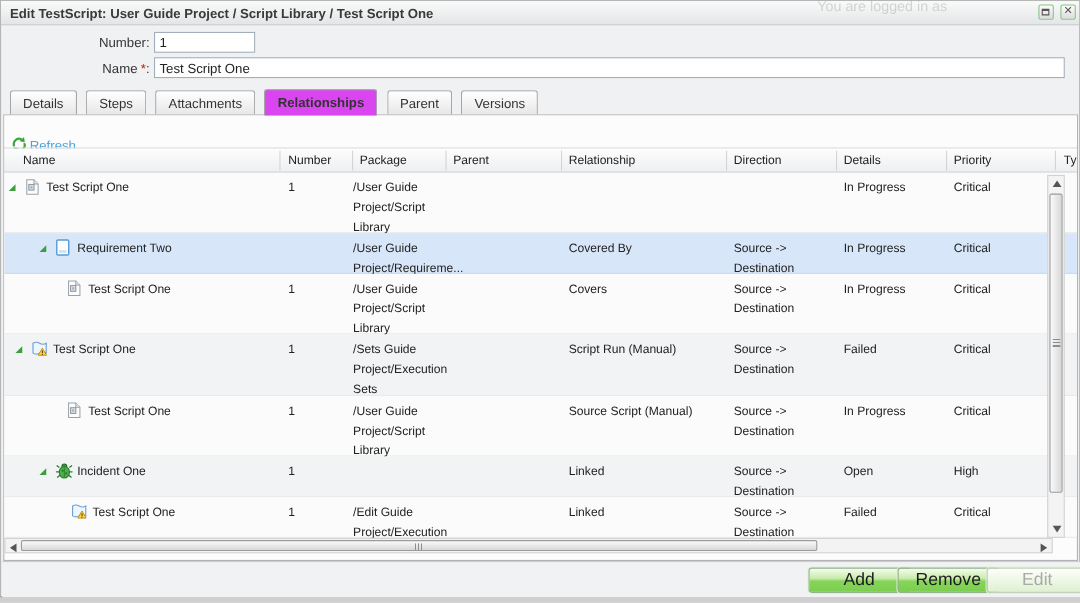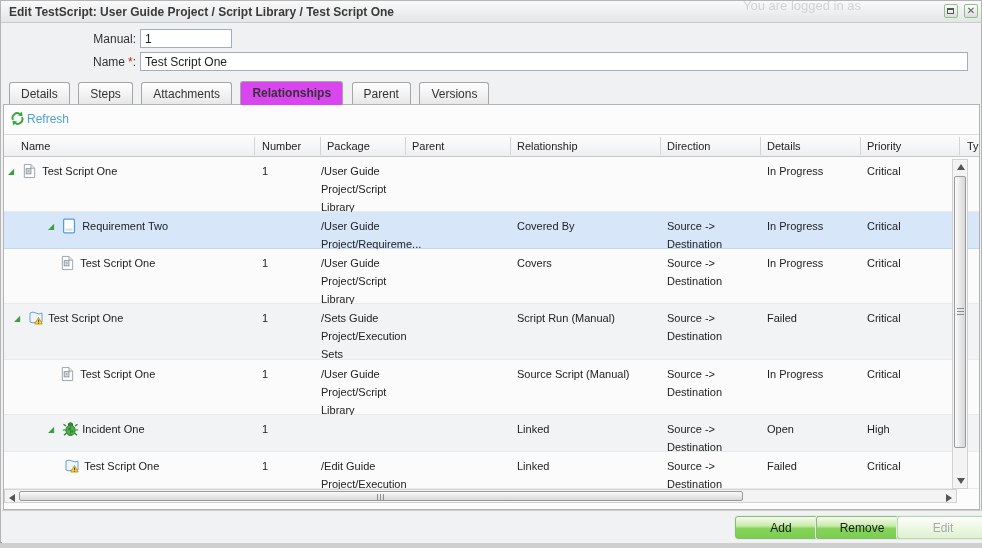--- a/index.html
+++ b/index.html
@@ -35,21 +35,21 @@
   .tabs { position:absolute; left:8px; top:80px; height:24px; }
   .tab { display:inline-block; height:23px; padding:4px 11px 0 11px; margin-right:4px; font-size:12px; color:#333;
          border:1px solid #a6a6a6; border-bottom:none; border-radius:3px 3px 0 0;
          background:linear-gradient(180deg,#ffffff,#e6e6e6); cursor:pointer; vertical-align:bottom; }
   .tab.active { height:24px; font-weight:bold; background:#d946ef; position:relative; z-index:3; }
 
   
   .panel { position:absolute; left:2px; top:103px; width:977px; height:406px; background:#fcfcfc; border:1px solid #b3b3b3; z-index:2; }
 
   .refreshbar { position:absolute; left:0; top:0; width:100%; height:28px; background:#fcfcfc; }
-  .refresh { position:absolute; left:6px; top:4px; cursor:pointer; }
+  .refresh { position:absolute; left:6px; top:18px; cursor:pointer; }
   .refresh svg { vertical-align:-3px; }
   .refresh-label { font-size:12px; color:#4da3d9; margin-left:2px; }
 
   
   .ghead { position:absolute; left:0; top:29px; width:975px; height:23px;
            background:linear-gradient(180deg,#fdfdfd,#edeff1); border-top:1px solid #dcdcdc; border-bottom:1px solid #c6c6c6; }
   .hcell { position:absolute; top:5px; font-size:11px; color:#222; white-space:nowrap; }
   .hsep  { position:absolute; top:2px; height:18px; width:1px; background:#d4d4d4; }
 
   
@@ -67,21 +67,21 @@
   .c-par  { left:408px; width:96px; }
   .c-rel  { left:513px; width:140px; }
   .c-dir  { left:663px; width:70px; }
   .c-sta  { left:763px; width:90px; }
   .c-pri  { left:863px; width:80px; }
 
   .exp { display:inline-block; width:11px; font-size:8px; color:#3d9e3d; vertical-align:2px; }
   .exp.hide { visibility:hidden; }
   .ficon { display:inline-block; width:17px; vertical-align:-3px; }
   .nm { vertical-align:1px; }
-  .p0 { padding-left:4px; }  .p1 { padding-left:10px; } .p2 { padding-left:44px; }
+  .p0 { padding-left:4px; }  .p1 { padding-left:10px; } .p2 { padding-left:32px; }
   .p3 { padding-left:42px; } .p4 { padding-left:46px; }
 
   
   .vscroll { position:absolute; left:948px; top:54px; width:16px; height:330px; background:#f3f3f3; border:1px solid #d2d2d2; }
   .vthumb { position:absolute; left:1px; top:16px; width:12px; height:272px;
             background:linear-gradient(90deg,#fafafa,#d8d8d8); border:1px solid #9b9b9b; border-radius:2px; cursor:pointer; }
   .vgrip { position:absolute; left:2px; top:50%; margin-top:-4px; width:7px; height:8px;
            background:repeating-linear-gradient(180deg,#8d8d8d 0 1px,transparent 1px 3px); }
   .arr { position:absolute; width:0; height:0; cursor:pointer; }
   .arr-up   { left:4px; top:4px;    border-left:4px solid transparent; border-right:4px solid transparent; border-bottom:6px solid #555; }
@@ -91,21 +91,21 @@
   .hthumb { position:absolute; left:14px; top:1px; width:724px; height:10px;
             background:linear-gradient(180deg,#fafafa,#d8d8d8); border:1px solid #9b9b9b; border-radius:2px; cursor:pointer; }
   .hgrip { position:absolute; top:2px; left:50%; margin-left:-4px; width:8px; height:6px;
            background:repeating-linear-gradient(90deg,#8d8d8d 0 1px,transparent 1px 3px); }
   .arr-left  { top:4px; left:4px;  border-top:4px solid transparent; border-bottom:4px solid transparent; border-right:6px solid #555; }
   .arr-right { top:4px; right:4px; border-top:4px solid transparent; border-bottom:4px solid transparent; border-left:6px solid #555; }
 
   
   .footer { position:absolute; left:1px; top:509px; width:980px; height:33px; background:#f1f2f3; border-top:1px solid #cdcdcd; }
   .btn { position:absolute; top:5px; width:92px; height:23px; border:1px solid #93b38a; border-radius:3px;
-         box-shadow:0 0 0 1px #e2f2da; font-family:"Liberation Sans",sans-serif; font-size:12px; color:#1c1c1c;
+         box-shadow:0 0 0 1px #e2f2da; font-family:"Liberation Sans",sans-serif; font-size:16px; color:#1c1c1c;
          background:linear-gradient(180deg,#f5fcee 0%,#c8ebaa 42%,#85d45a 55%,#7bce4f 100%); cursor:pointer; }
   .btn.disabled { background:linear-gradient(180deg,#fdfefc 0%,#ecf7e2 55%,#dff0d2 100%); color:#a9a9a9;
                   border-color:#c0d2ba; cursor:default; }
   #btnAdd { left:733px; } #btnRemove { left:814px; } #btnEdit { left:895px; }
 </style>
 </head>
 <body>
 
 <svg width="0" height="0" style="position:absolute">
   <defs>
@@ -141,21 +141,21 @@
 
   <div class="titlebar">
     <span class="underlay">You are logged in as</span>
     <span class="title">Edit TestScript: User Guide Project / Script Library / Test Script One</span>
     <span class="winbtns">
       <span class="winbtn"><span class="maxglyph"></span></span>
       <span class="winbtn"><span>✕</span></span>
     </span>
   </div>
 
-  <label id="numberLabel" class="formrow-label">Manual:</label>
+  <label id="numberLabel" class="formrow-label">Number:</label>
   <input id="numberInput" class="tb-input" value="1" style="">
   <label id="nameLabel" class="formrow-label"><span>Name</span><span class="req">*</span><span>:</span></label>
   <input id="nameInput" class="tb-input" value="Test Script One" style="">
 
   <div class="tabs">
     <span class="tab">Details</span>
     <span class="tab">Steps</span>
     <span class="tab">Attachments</span>
     <span class="tab active">Relationships</span>
     <span class="tab">Parent</span>

